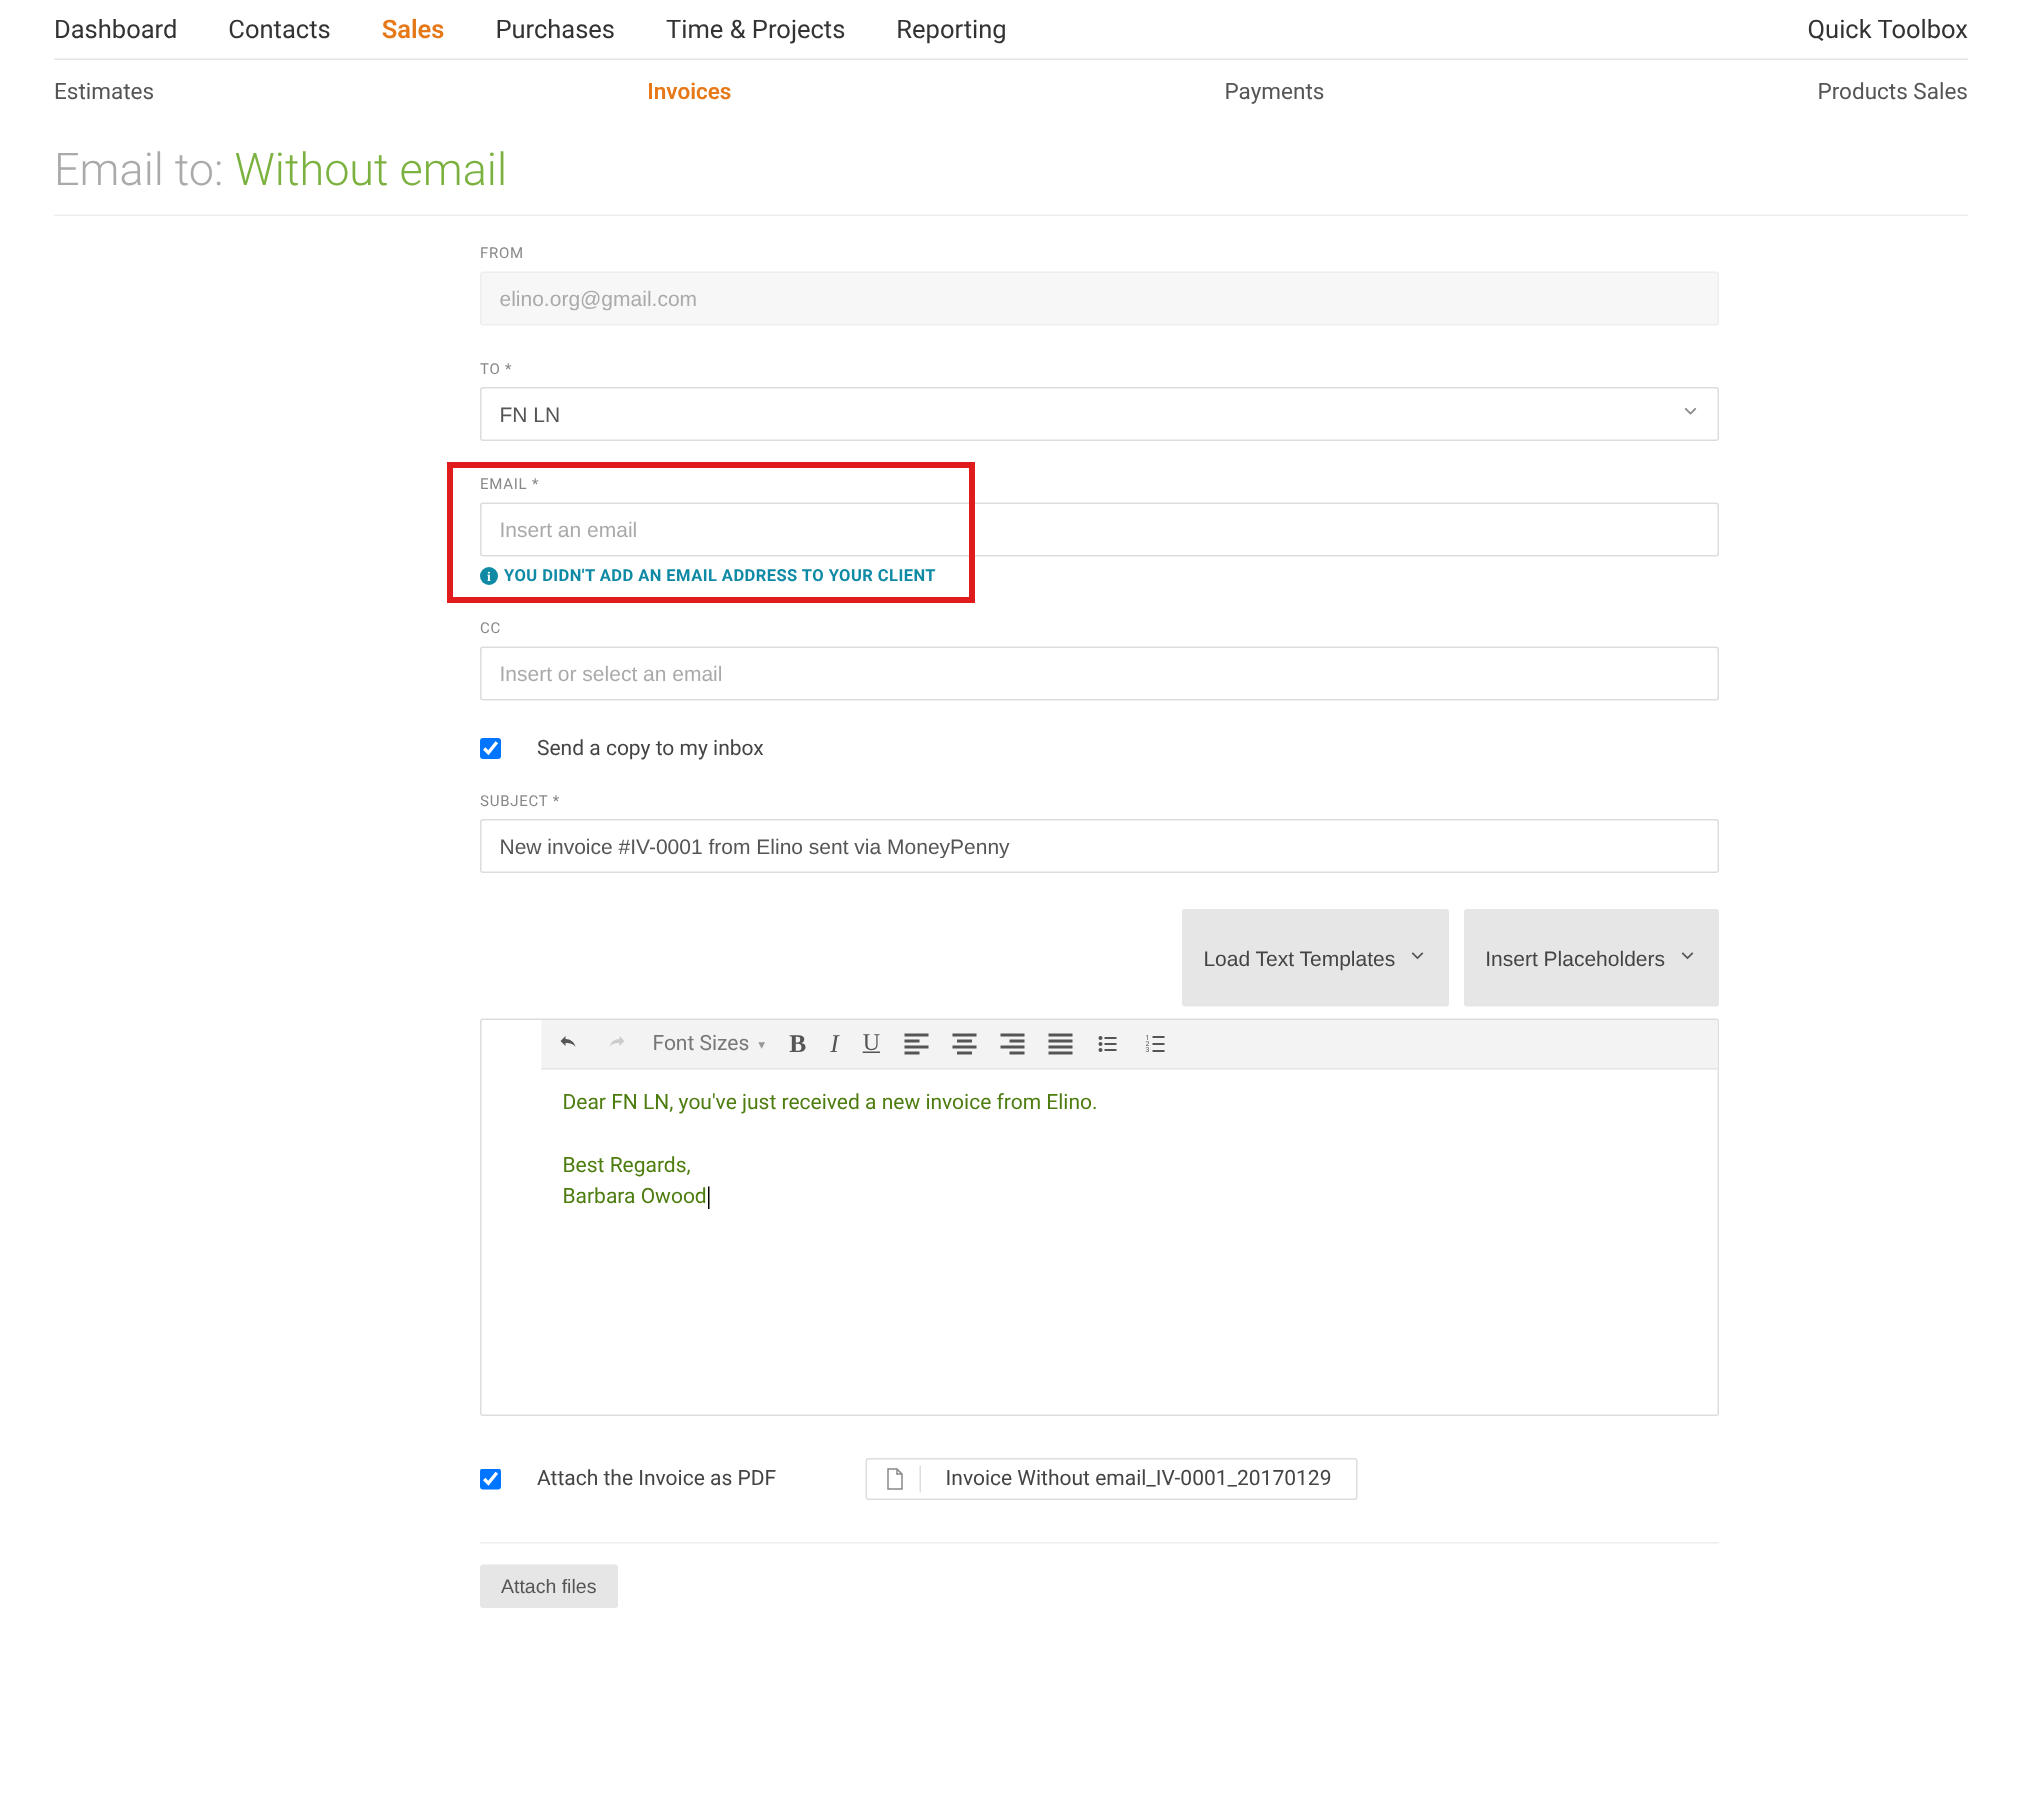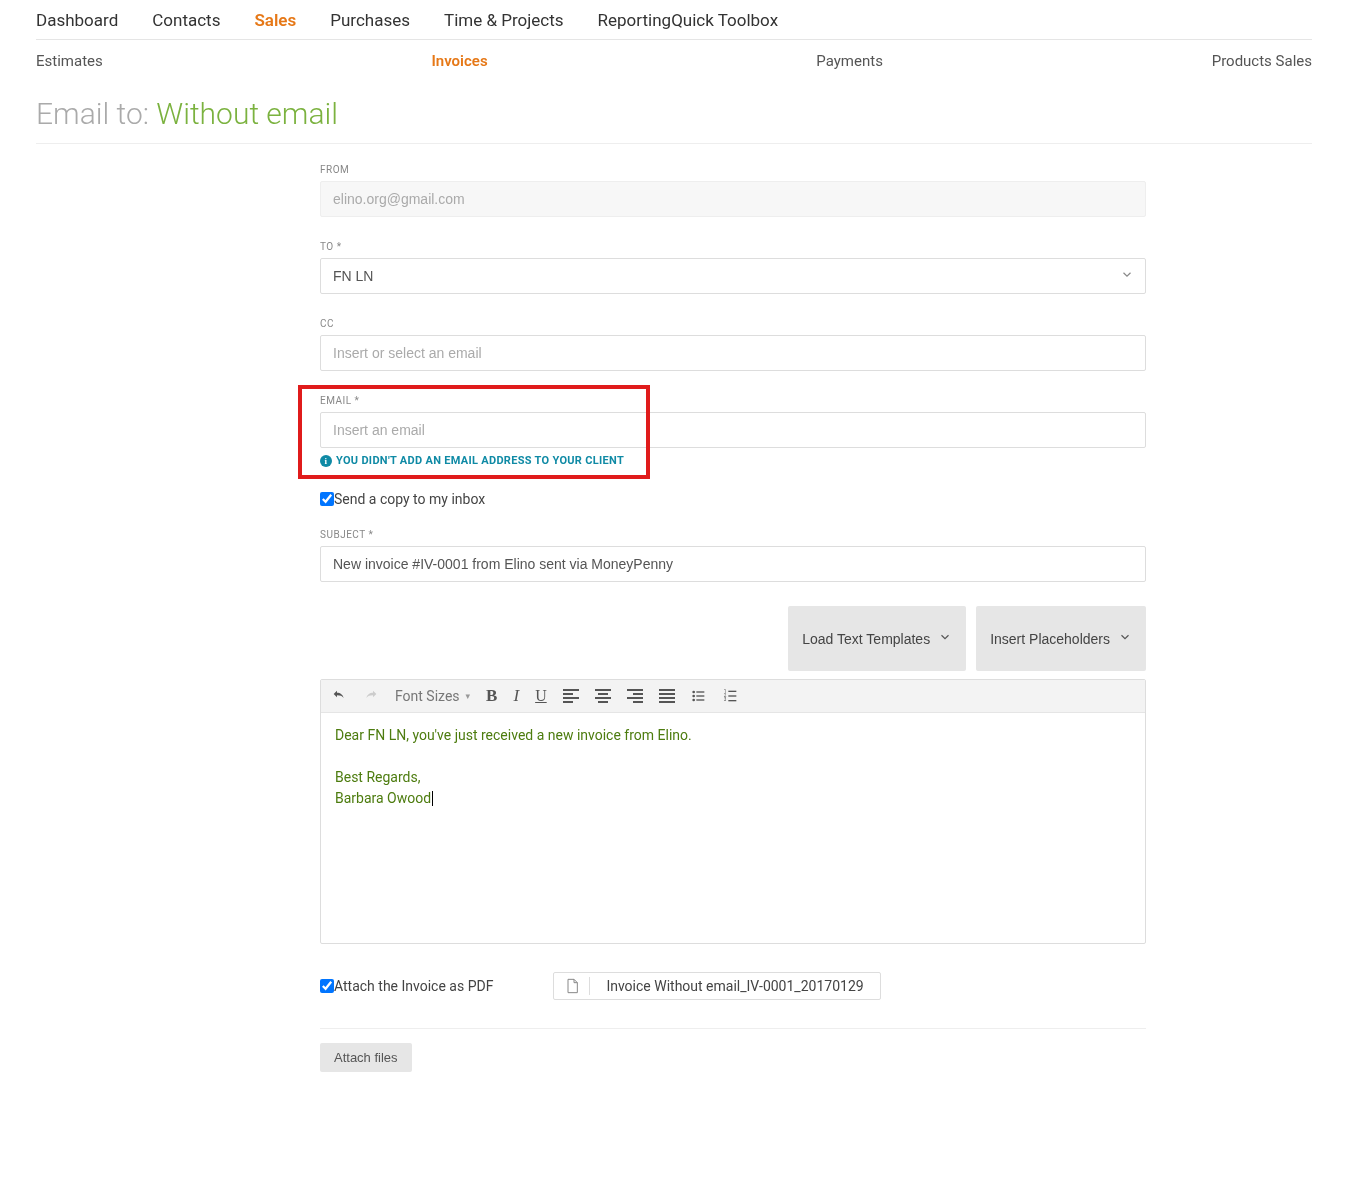--- a/index.html
+++ b/index.html
@@ -9,21 +9,21 @@
     color: #444;
     background: #fff;
     width: 1348px;
   }
   .wrap { padding: 0 36px; }
   
   .top-nav {
     display: flex; align-items: center;
     border-bottom: 1px solid #e5e5e5;
     height: 40px;
-    justify-content: flex-start;
+    justify-content: space-between;
   }
   .nav-left { display: flex; gap: 34px; }
   .nav-item {
     font-size: 17px; color: #333;
     cursor: pointer;
   }
   .nav-item.active { color: #e67817; font-weight: 600; }
   .quick-toolbox { font-size: 17px; color: #333; cursor:pointer; }
   
   .sub-nav { display:flex; gap:30px; height: 42px; align-items:center;justify-content:space-between; }
@@ -68,32 +68,32 @@
   .warn-msg .info-ico{
     display:inline-flex; width:12px;height:12px;border-radius:50%;
     background:#0f8aa5; color:#fff; font-size:9px;
     align-items:center;justify-content:center; font-family:Georgia,serif;
   }
   .highlight-box {
     position:absolute; border:4px solid #e01b1b;
     left:-22px; top:-10px; width:352px; height:94px;
     pointer-events:none;
   }
-  .checkbox-row { display:flex; align-items:center; gap:0; margin-bottom:22px; font-size:14px; color:#444;}
+  .checkbox-row { display:flex; align-items:center; gap:24px; margin-bottom:22px; font-size:14px; color:#444;}
   .checkbox-row input { width:14px;height:14px;}
   
   .editor-toolbar-row{ display:flex; justify-content:flex-end; gap:10px; margin-bottom:8px;}
   .btn-grey {
     background:#e6e6e6; border:none; border-radius:2px;
     padding:24px 14px; font-size:14px; color:#444;
     display:inline-flex; align-items:center; gap:8px; cursor:pointer;
   }
   .btn-grey .chev svg{stroke:#555;}
   .editor {
-    border:1px solid #ddd; border-radius:2px;
+    border:1px solid #ddd; border-radius:2px;padding-left:40px;
   }
   .ed-toolbar {
     background:#f3f3f3; border-bottom:1px solid #e5e5e5;
     padding:6px 10px; display:flex; align-items:center; gap:16px;
   }
   .ed-btn { color:#555; cursor:pointer; display:inline-flex; align-items:center; }
   .ed-btn.disabled{ color:#ccc; cursor:default;}
   .ed-btn svg{width:16px;height:16px;fill:currentColor;}
   .ed-fontsize { color:#777; font-size:14px; display:flex; align-items:center; gap:6px;}
   .ed-fontsize .tri{ font-size:9px; color:#999;}
@@ -167,32 +167,32 @@
       <label class="field-label">TO *</label>
       <div class="select-wrap">
         <input class="text-input" value="FN LN" style="">
         <span class="chev"><svg viewBox="0 0 24 24">
               <polyline points="6 9 12 15 18 9"></polyline>
             </svg></span>
       </div>
     </div>
 
     <div class="field-group">
-      <label class="field-label">CC</label>
-      <input class="text-input" placeholder="Insert or select an email" style="">
-    </div>
-
-    <div class="field-group">
       <div class="highlight-box"></div>
       <label class="field-label">EMAIL *</label>
       <input class="text-input" placeholder="Insert an email" style="">
       <div class="warn-msg">
         <span class="info-ico">i</span>
         <span>YOU DIDN'T ADD AN EMAIL ADDRESS TO YOUR CLIENT</span>
       </div>
+    </div>
+
+    <div class="field-group">
+      <label class="field-label">CC</label>
+      <input class="text-input" placeholder="Insert or select an email" style="">
     </div>
 
     <div class="checkbox-row">
       <input type="checkbox" checked="" style="">
       <span>Send a copy to my inbox</span>
     </div>
 
     <div class="field-group">
       <label class="field-label">SUBJECT *</label>
       <input class="text-input" value="New invoice #IV-0001 from Elino sent via MoneyPenny" style="">

